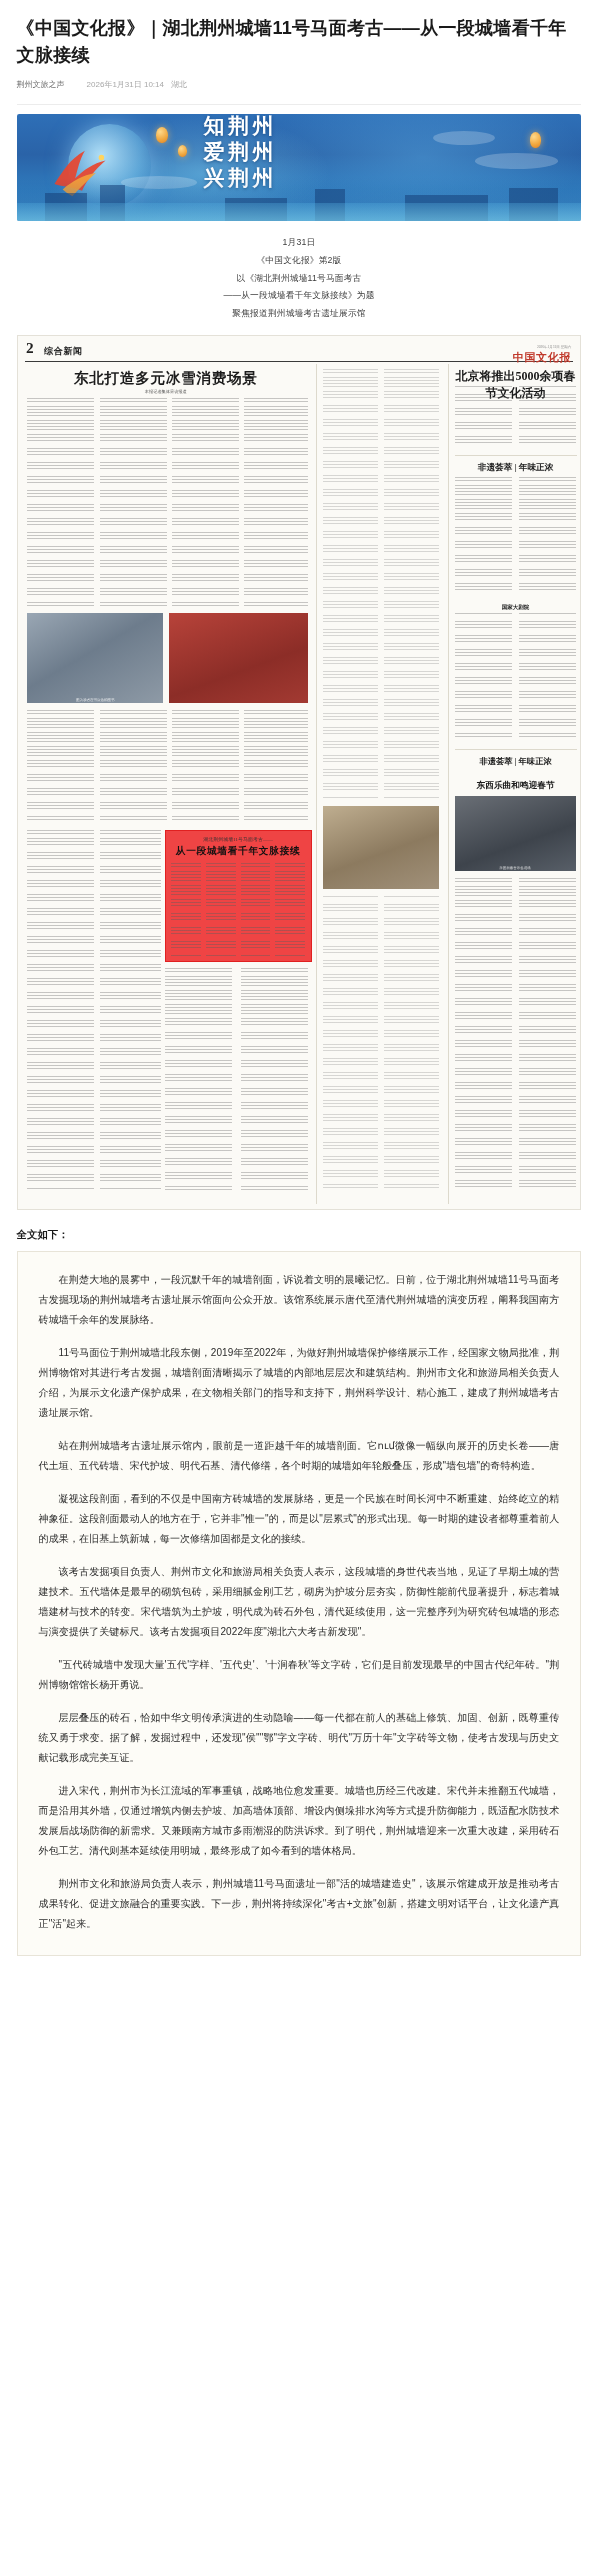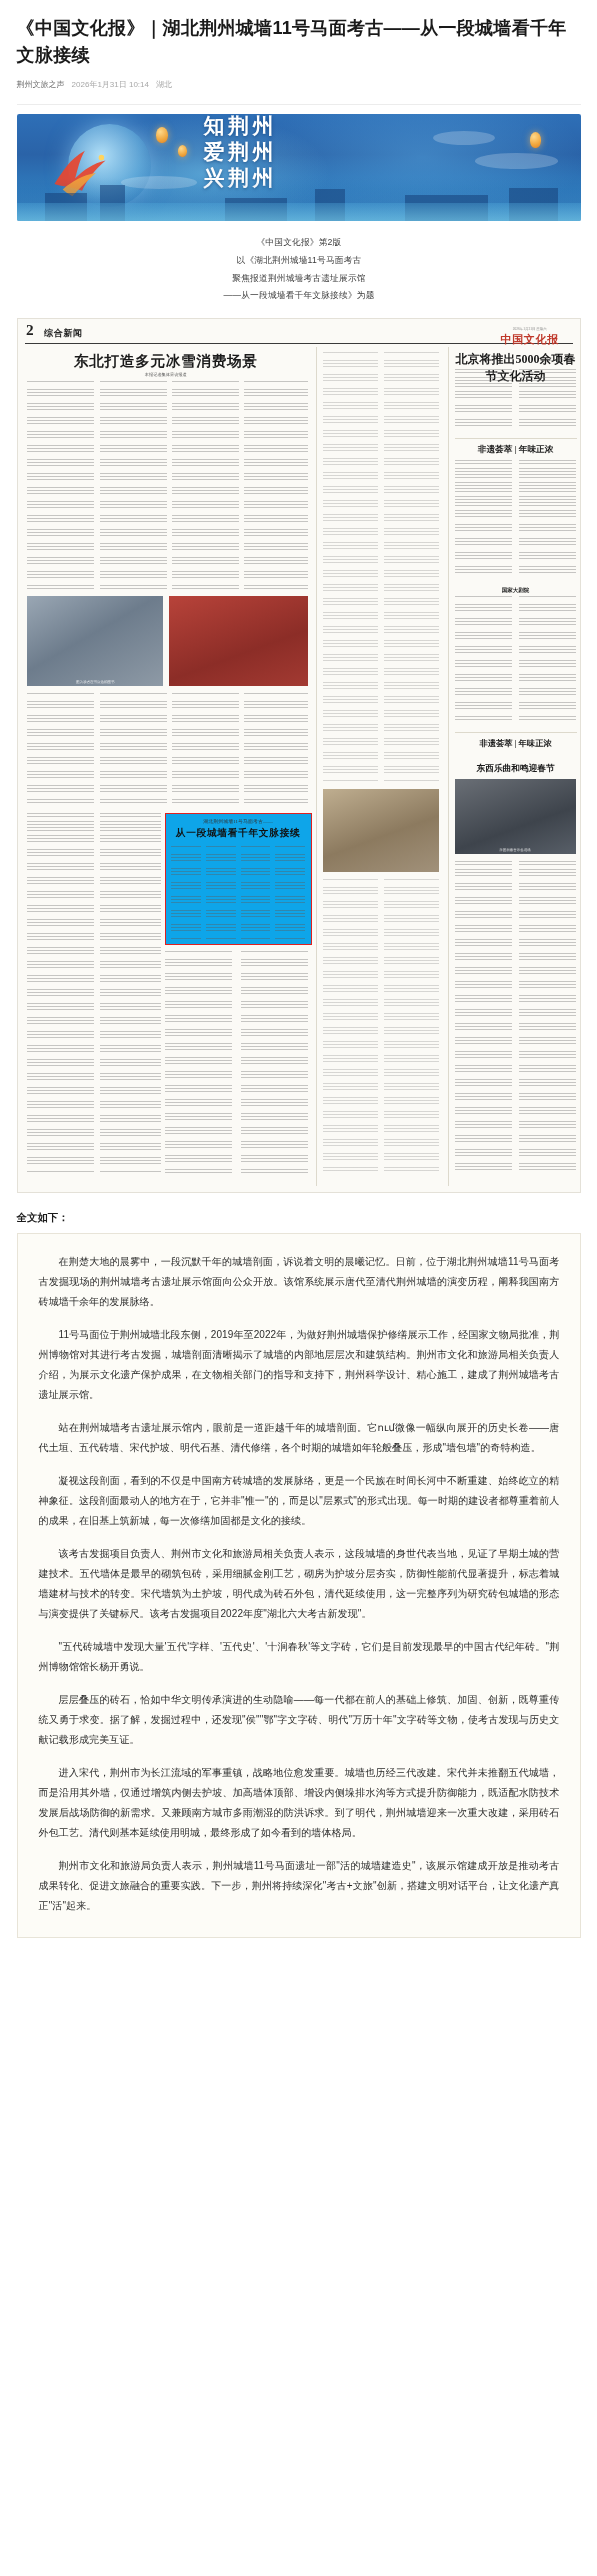--- a/index.html
+++ b/index.html
@@ -33,21 +33,21 @@
   .byline {
     display: flex;
     align-items: center;
     gap: 7px;
     font-size: 8px;
     color: #9b9b9b;
   }
   .byline .source {
     color: #6d6d6d;
   }
-  .byline .time { color: #a8a8a8; }
+  .byline .time { color: #a8a8a8; margin-left: 15px; }
   .byline .loc { color: #a8a8a8; font-family: Liberation Serif, serif; }
 
   .divider-line {
     height: 0.7px;
     background: #ececec;
     margin: 7px 16.6px 0 16.6px;
   }
 
   
   .banner-wrap {
@@ -169,21 +169,21 @@
     left: 19.4px; top: 4.2px;
     font-size: 9px;
     font-weight: bold;
     color: #222;
     letter-spacing: 0.7px;
   }
   .paper .plogo {
     position: absolute;
     right: 1.4px; top: -2.8px;
     width: 83px;
-    text-align: center;
+    text-align: right;
   }
   .paper .plogo .zh {
     color: #c0392b;
     font-size: 11px;
     font-weight: bold;
     letter-spacing: 0.7px;
   }
   .paper .plogo .meta {
     font-size: 3.5px;
     color: #888;
@@ -232,21 +232,21 @@
     text-align: center;
     font-size: 3.5px;
     color: #fff;
     opacity: 0.8;
   }
 
   
   .clip-highlight {
     position: absolute;
     border: 1.4px solid #e02020;
-    background: #0ea5e9;
+    background: #ef4444;
     overflow: hidden;
   }
   .clip-kicker {
     font-size: 4.9px;
     color: #333;
     text-align: center;
     margin-top: 4.2px;
     letter-spacing: 0.1px;
   }
   .clip-title {
@@ -344,24 +344,25 @@
         <div class="tower" style="left:208px; width:62px; height:23.6px;"></div>
         <div class="tower" style="left:298px; width:30.5px; height:32px;"></div>
         <div class="tower" style="left:388px; width:83px; height:26px;"></div>
         <div class="tower" style="left:492px; width:49px; height:33px;"></div>
       </div>
       <div class="wave"></div>
     </div>
   </div>
 
   <div class="caption-block">
+    <div>1月31日</div>
     <div>《中国文化报》第2版</div>
     <div>以《湖北荆州城墙11号马面考古</div>
+    <div>——从一段城墙看千年文脉接续》为题</div>
     <div>聚焦报道荆州城墙考古遗址展示馆</div>
-    <div>——从一段城墙看千年文脉接续》为题</div>
   </div>
 
   <div class="paper-wrap">
     <div class="paper">
 
       <div class="masthead">
         <span class="pnum">2</span>
         <span class="pname">综合新闻</span>
         <span class="plogo">
           <span class="meta">2026年1月31日 星期六</span><br>

